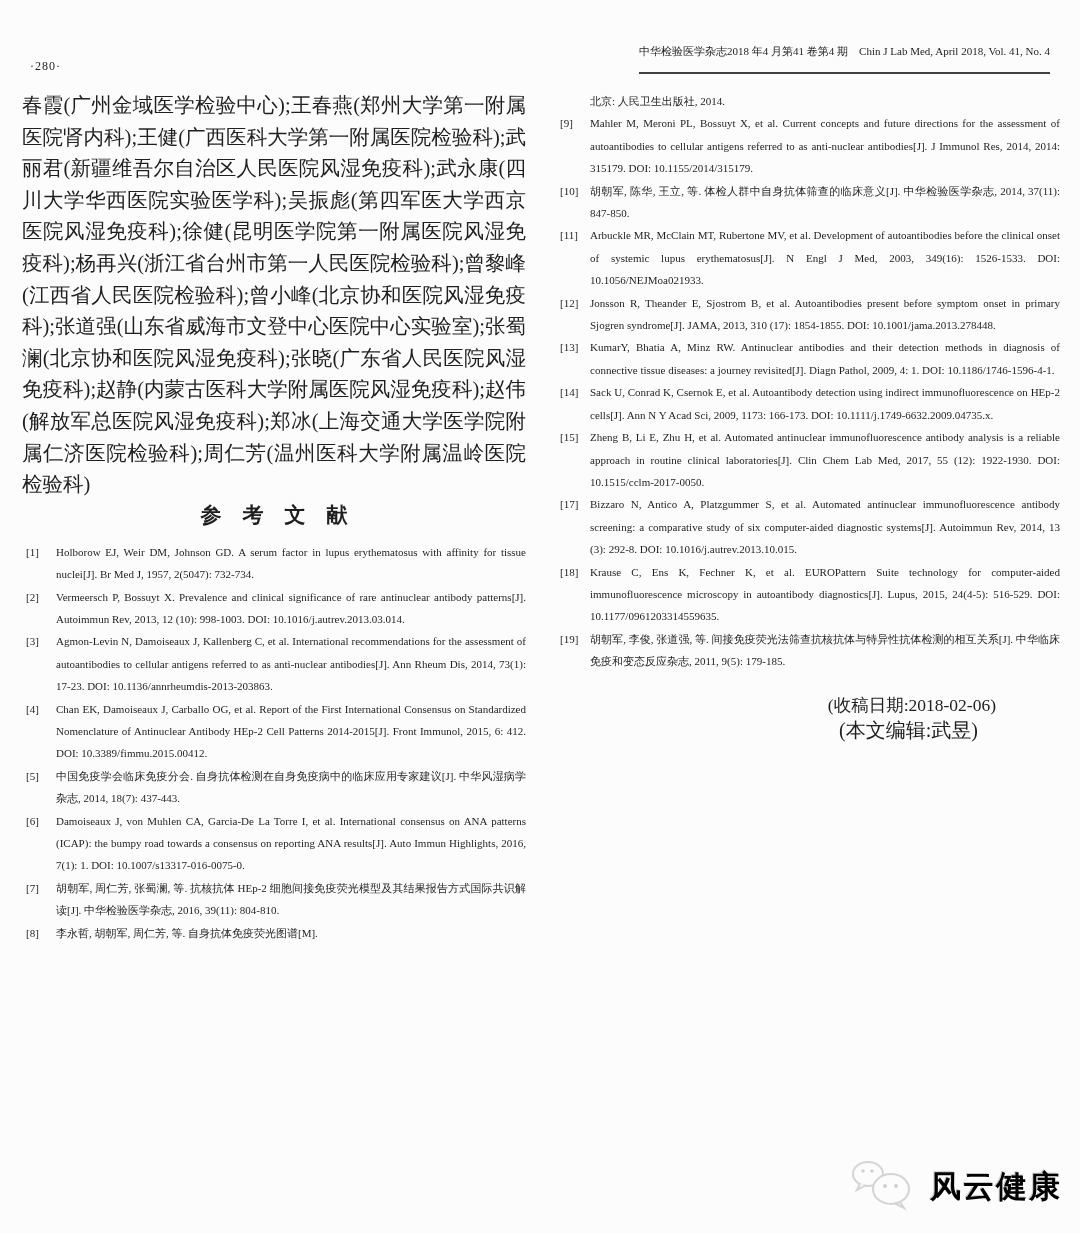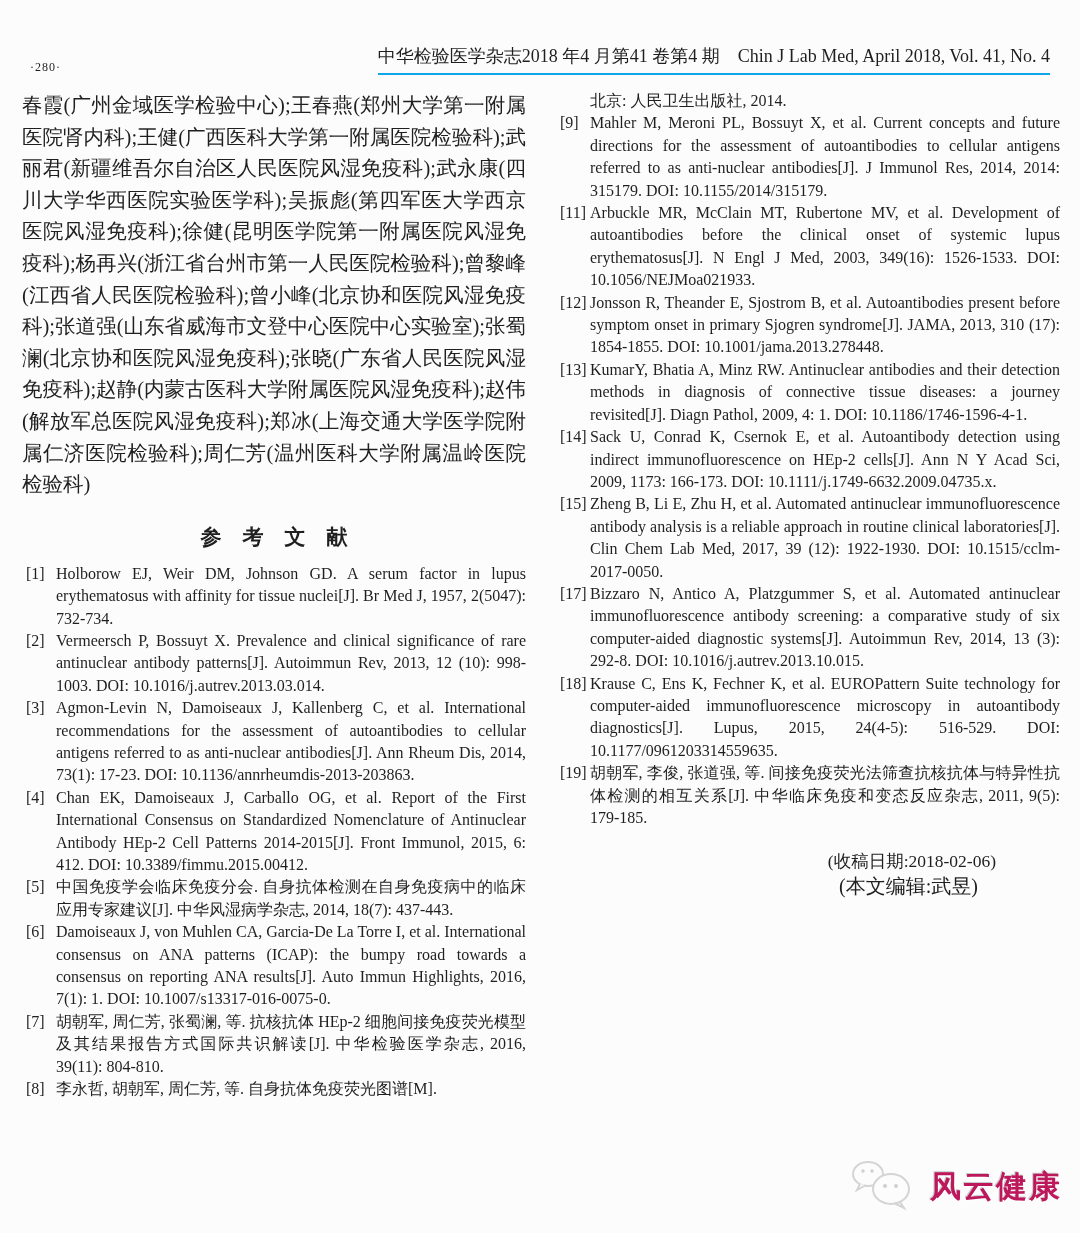--- a/index.html
+++ b/index.html
@@ -12,54 +12,54 @@
     overflow:hidden;
   }
   
   .page-header {
     position:absolute; top:44px; left:30px; right:30px;
     display:flex; align-items:flex-end;
   }
   .page-number { font-size:12px; letter-spacing:1px; white-space:nowrap; }
   .journal-title {
     margin-left:auto; white-space:nowrap;
-    font-size:18px;
-    border-bottom:2px solid #0ea5e9;
-    padding-bottom:5px;
+    font-size:11px;
+    border-bottom:2px solid #404040;
+    padding-bottom:13px;
   }
   
   .columns {
     position:absolute; top:90px; left:22px; width:1040px;
     display:flex; gap:30px;
   }
   .col { width:504px; }
   .affiliations {
     font-size:20.5px; line-height:31.6px;
     text-align:justify; text-justify:inter-ideograph;
   }
   .ref-heading {
     text-align:center; font-weight:bold; font-size:21px;
-    margin-top:22px; margin-bottom:12px;
+    margin-top:0; margin-bottom:12px;
   }
-  .refs { font-size:16px; line-height:22.4px; }
+  .refs { font-size:11px; line-height:22.4px; }
   .ref { display:flex; }
   .ref-num { width:34px; flex:0 0 34px; padding-left:4px; }
   .ref-text { flex:1; text-align:justify; text-justify:inter-ideograph; }
   .ref-cont .ref-num { visibility:hidden; }
   
   .received { margin-top:20px; text-align:right; padding-right:64px; font-size:17.5px; }
   .editor   { text-align:right; padding-right:82px; font-size:20px; }
   
   .watermark {
     position:absolute; right:18px; bottom:18px;
     display:flex; align-items:center; gap:10px;
   }
   .wm-text {
     font-size:31px; letter-spacing:2px; font-weight:bold;
-    color:#be185d;
+    color:#000000;
     text-shadow:1px 1px 0 #ffffff, -1px -1px 0 #c9c9c9;
     white-space:nowrap;
   }
 </style>
 </head>
 <body>
 
 <div class="page-header">
   <span class="page-number">·280·</span>
   <span class="journal-title">中华检验医学杂志2018 年4 月第41 卷第4 期　Chin J Lab Med, April 2018, Vol. 41, No. 4</span>
@@ -112,38 +112,42 @@
     <div class="refs">
       <div class="ref ref-cont">
         <span class="ref-num"></span>
         <div class="ref-text">北京: 人民卫生出版社, 2014.</div>
       </div>
       <div class="ref">
         <span class="ref-num">[9]</span>
         <div class="ref-text">Mahler M, Meroni PL, Bossuyt X, et al. Current concepts and future directions for the assessment of autoantibodies to cellular antigens referred to as anti-nuclear antibodies[J]. J Immunol Res, 2014, 2014: 315179. DOI: 10.1155/2014/315179.</div>
       </div>
       <div class="ref">
+        <span class="ref-num">[10]</span>
+        <div class="ref-text">胡朝军, 陈华, 王立, 等. 体检人群中自身抗体筛查的临床意义[J]. 中华检验医学杂志, 2014, 37(11): 847-850.</div>
+      </div>
+      <div class="ref">
         <span class="ref-num">[11]</span>
         <div class="ref-text">Arbuckle MR, McClain MT, Rubertone MV, et al. Development of autoantibodies before the clinical onset of systemic lupus erythematosus[J]. N Engl J Med, 2003, 349(16): 1526-1533. DOI: 10.1056/NEJMoa021933.</div>
       </div>
       <div class="ref">
         <span class="ref-num">[12]</span>
         <div class="ref-text">Jonsson R, Theander E, Sjostrom B, et al. Autoantibodies present before symptom onset in primary Sjogren syndrome[J]. JAMA, 2013, 310 (17): 1854-1855. DOI: 10.1001/jama.2013.278448.</div>
       </div>
       <div class="ref">
         <span class="ref-num">[13]</span>
         <div class="ref-text">KumarY, Bhatia A, Minz RW. Antinuclear antibodies and their detection methods in diagnosis of connective tissue diseases: a journey revisited[J]. Diagn Pathol, 2009, 4: 1. DOI: 10.1186/1746-1596-4-1.</div>
       </div>
       <div class="ref">
         <span class="ref-num">[14]</span>
         <div class="ref-text">Sack U, Conrad K, Csernok E, et al. Autoantibody detection using indirect immunofluorescence on HEp-2 cells[J]. Ann N Y Acad Sci, 2009, 1173: 166-173. DOI: 10.1111/j.1749-6632.2009.04735.x.</div>
       </div>
       <div class="ref">
         <span class="ref-num">[15]</span>
-        <div class="ref-text">Zheng B, Li E, Zhu H, et al. Automated antinuclear immunofluorescence antibody analysis is a reliable approach in routine clinical laboratories[J]. Clin Chem Lab Med, 2017, 39 (12): 1922-1930. DOI: 10.1515/cclm-2017-0050.</div>
+        <div class="ref-text">Zheng B, Li E, Zhu H, et al. Automated antinuclear immunofluorescence antibody analysis is a reliable approach in routine clinical laboratories[J]. Clin Chem Lab Med, 2017, 55 (12): 1922-1930. DOI: 10.1515/cclm-2017-0050.</div>
       </div>
       <div class="ref">
         <span class="ref-num">[17]</span>
         <div class="ref-text">Bizzaro N, Antico A, Platzgummer S, et al. Automated antinuclear immunofluorescence antibody screening: a comparative study of six computer-aided diagnostic systems[J]. Autoimmun Rev, 2014, 13 (3): 292-8. DOI: 10.1016/j.autrev.2013.10.015.</div>
       </div>
       <div class="ref">
         <span class="ref-num">[18]</span>
         <div class="ref-text">Krause C, Ens K, Fechner K, et al. EUROPattern Suite technology for computer-aided immunofluorescence microscopy in autoantibody diagnostics[J]. Lupus, 2015, 24(4-5): 516-529. DOI: 10.1177/0961203314559635.</div>
       </div>
       <div class="ref">

